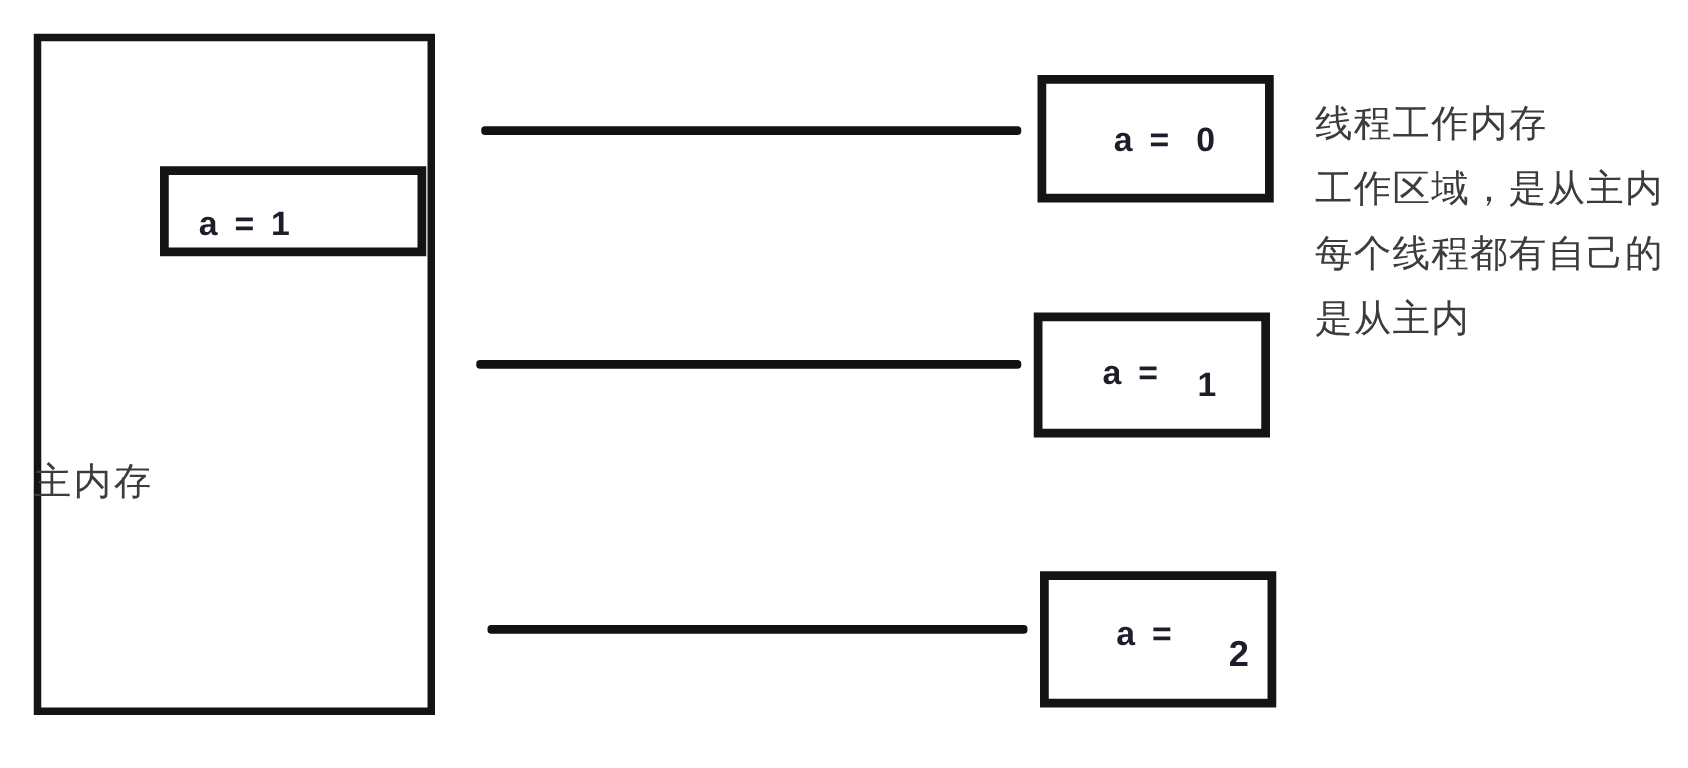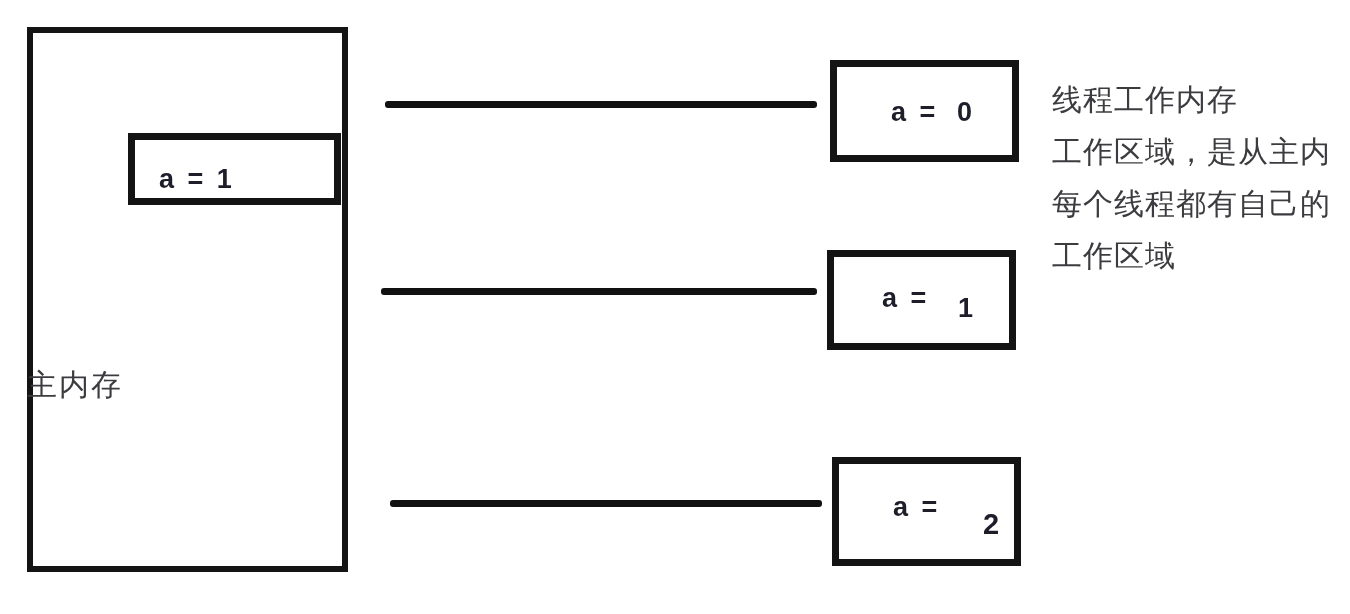--- a/index.html
+++ b/index.html
@@ -157,16 +157,16 @@
 
   <div class="thread-box thread-box-2">
     <span class="eq">a =</span>
     <span class="val">2</span>
   </div>
 
   <div class="annotation">
     <div class="line">线程工作内存</div>
     <div class="line">工作区域，是从主内</div>
     <div class="line">每个线程都有自己的</div>
-    <div class="line">工作区域</div>
+    <div class="line">是从主内</div>
   </div>
 
 </div>
 
 </body></html>

